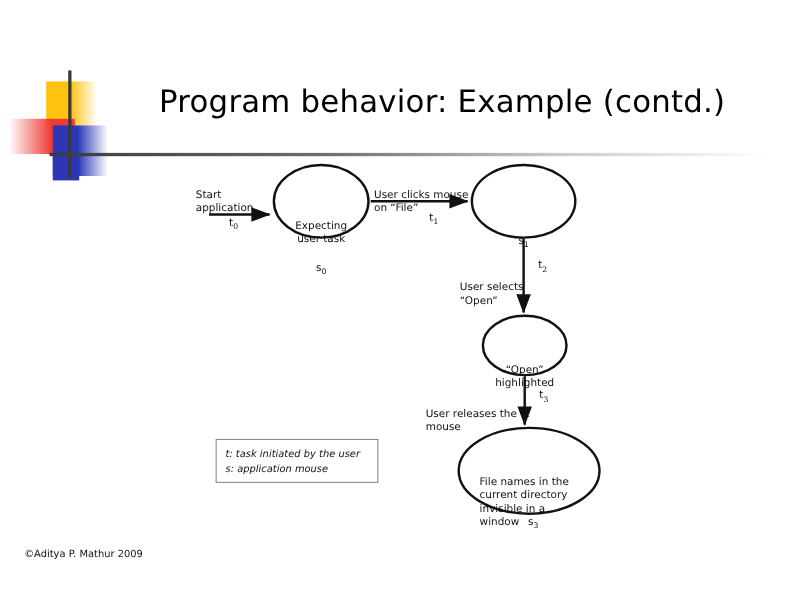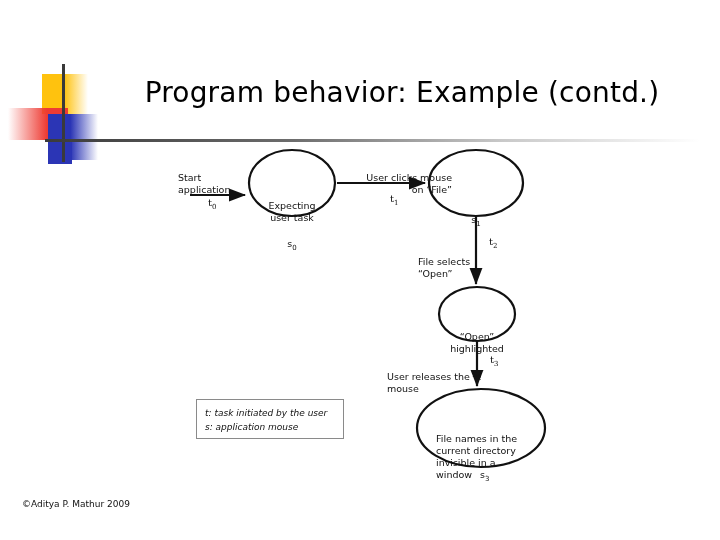--- a/index.html
+++ b/index.html
@@ -169,27 +169,27 @@
 invisible in a
 window</span><span style="margin-left:8px;"><span>s</span><span class="sub">3</span></span>
   </div>
 
   <div class="dtext" style="left:178px; top:152px; width:78px;">Start
 application</div>
   <div class="tlabel" style="left:208px; top:197px;">
     <span>t</span><span class="sub">0</span>
   </div>
 
-  <div class="dtext" style="left:352px; top:152px; width:100px;text-align:right;">User clicks mouse
+  <div class="dtext" style="left:340px; top:152px; width:100px;">User clicks mouse
 on “File”</div>
   <div class="tlabel" style="left:390px; top:193px;">
     <span>t</span><span class="sub">1</span>
   </div>
 
-  <div class="dtext" style="left:418px; top:236px; width:66px;">File selects
+  <div class="dtext" style="left:418px; top:236px; width:66px;">User selects
 “Open”</div>
   <div class="tlabel" style="left:489px; top:236px;">
     <span>t</span><span class="sub">2</span>
   </div>
 
   <div class="dtext" style="left:387px; top:351px; width:84px;">User releases the
 mouse</div>
   <div class="tlabel" style="left:490px; top:354px;">
     <span>t</span><span class="sub">3</span>
   </div>

